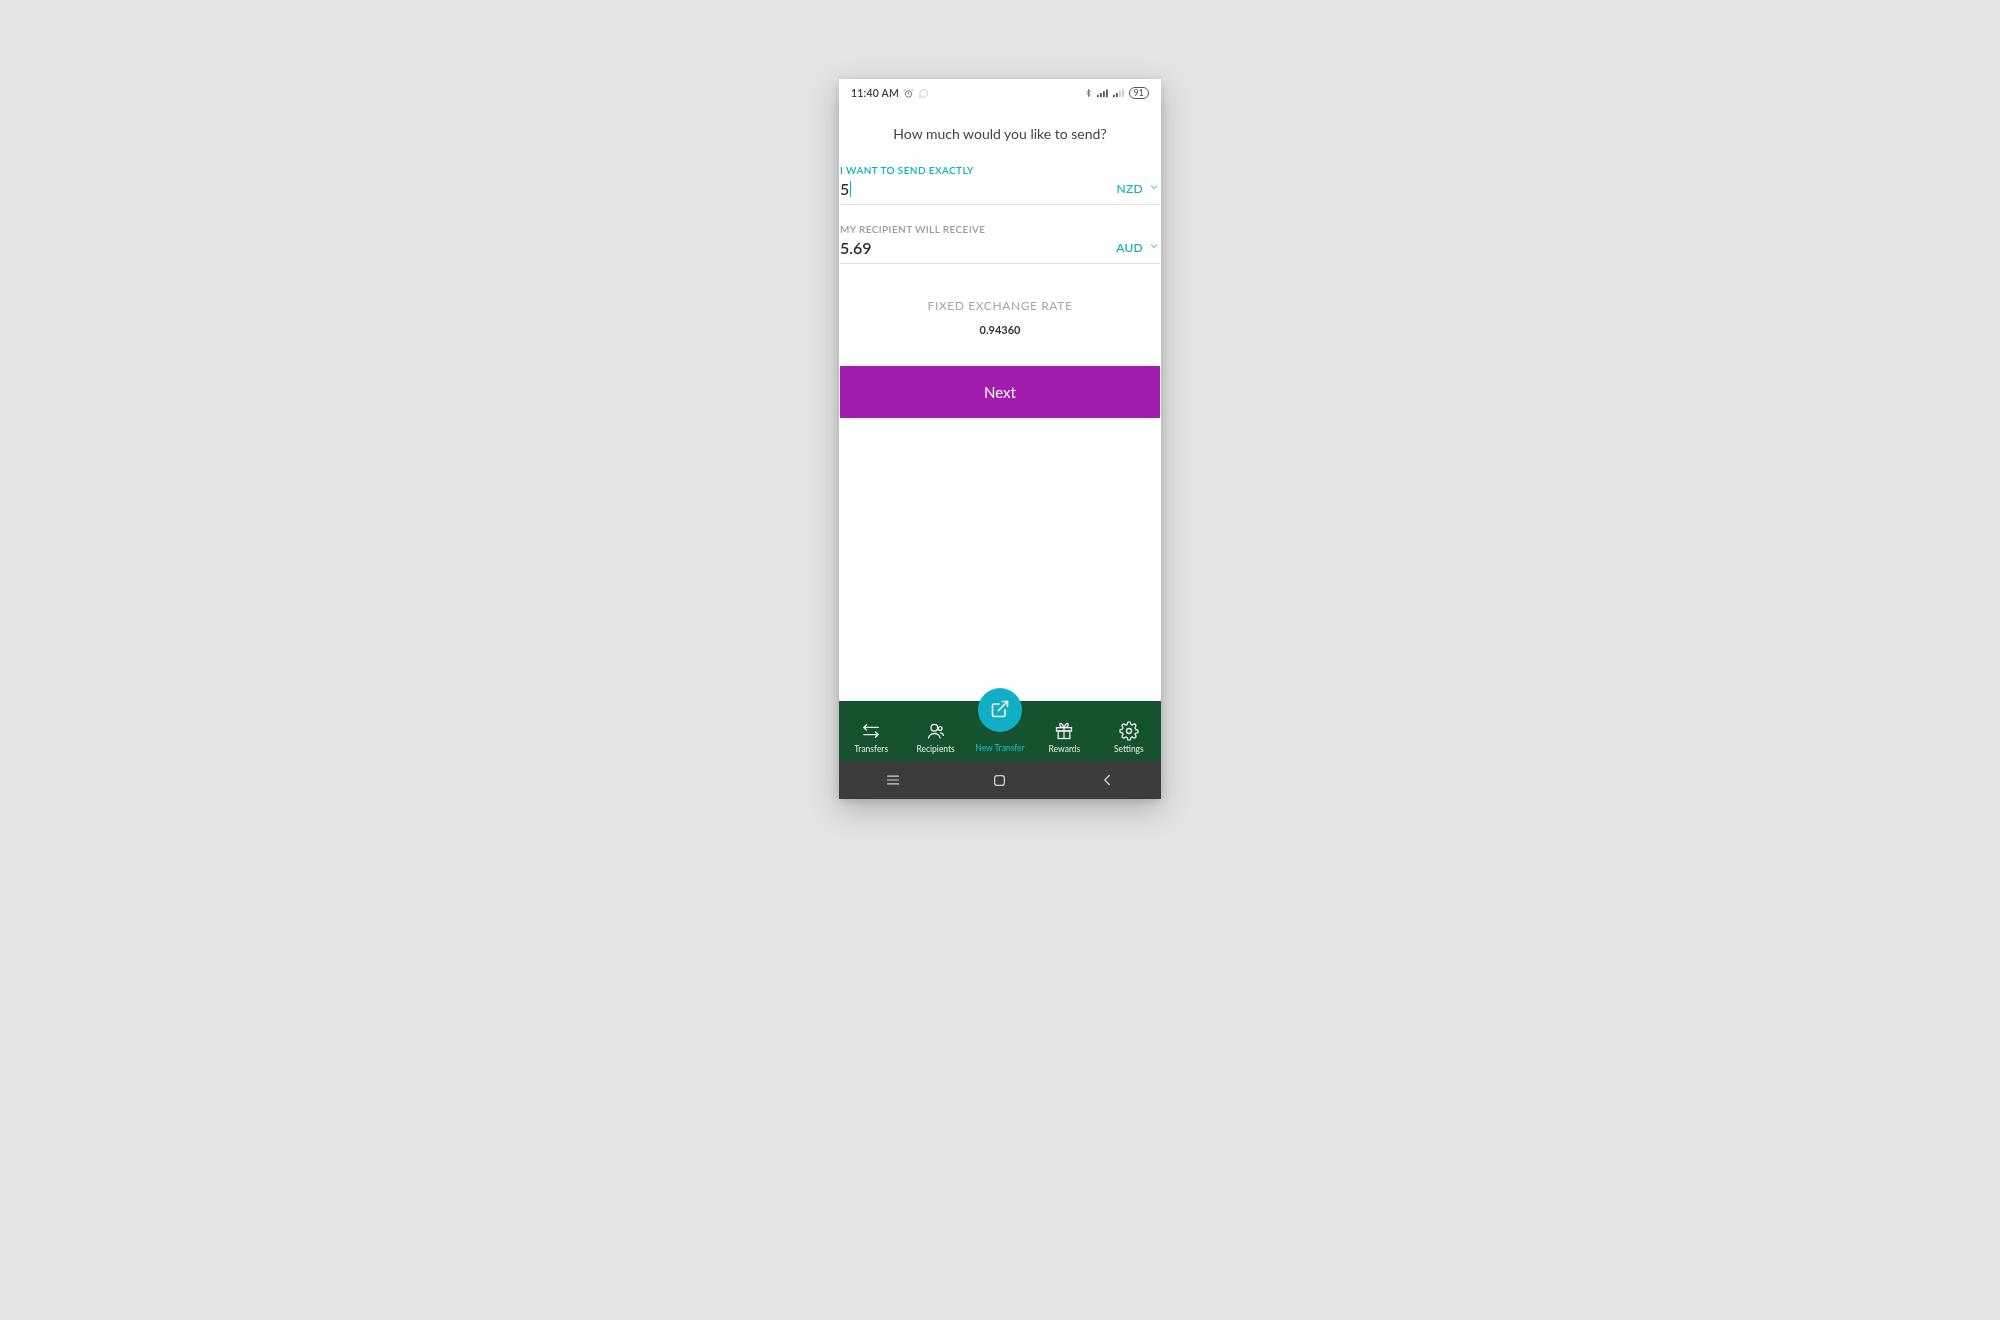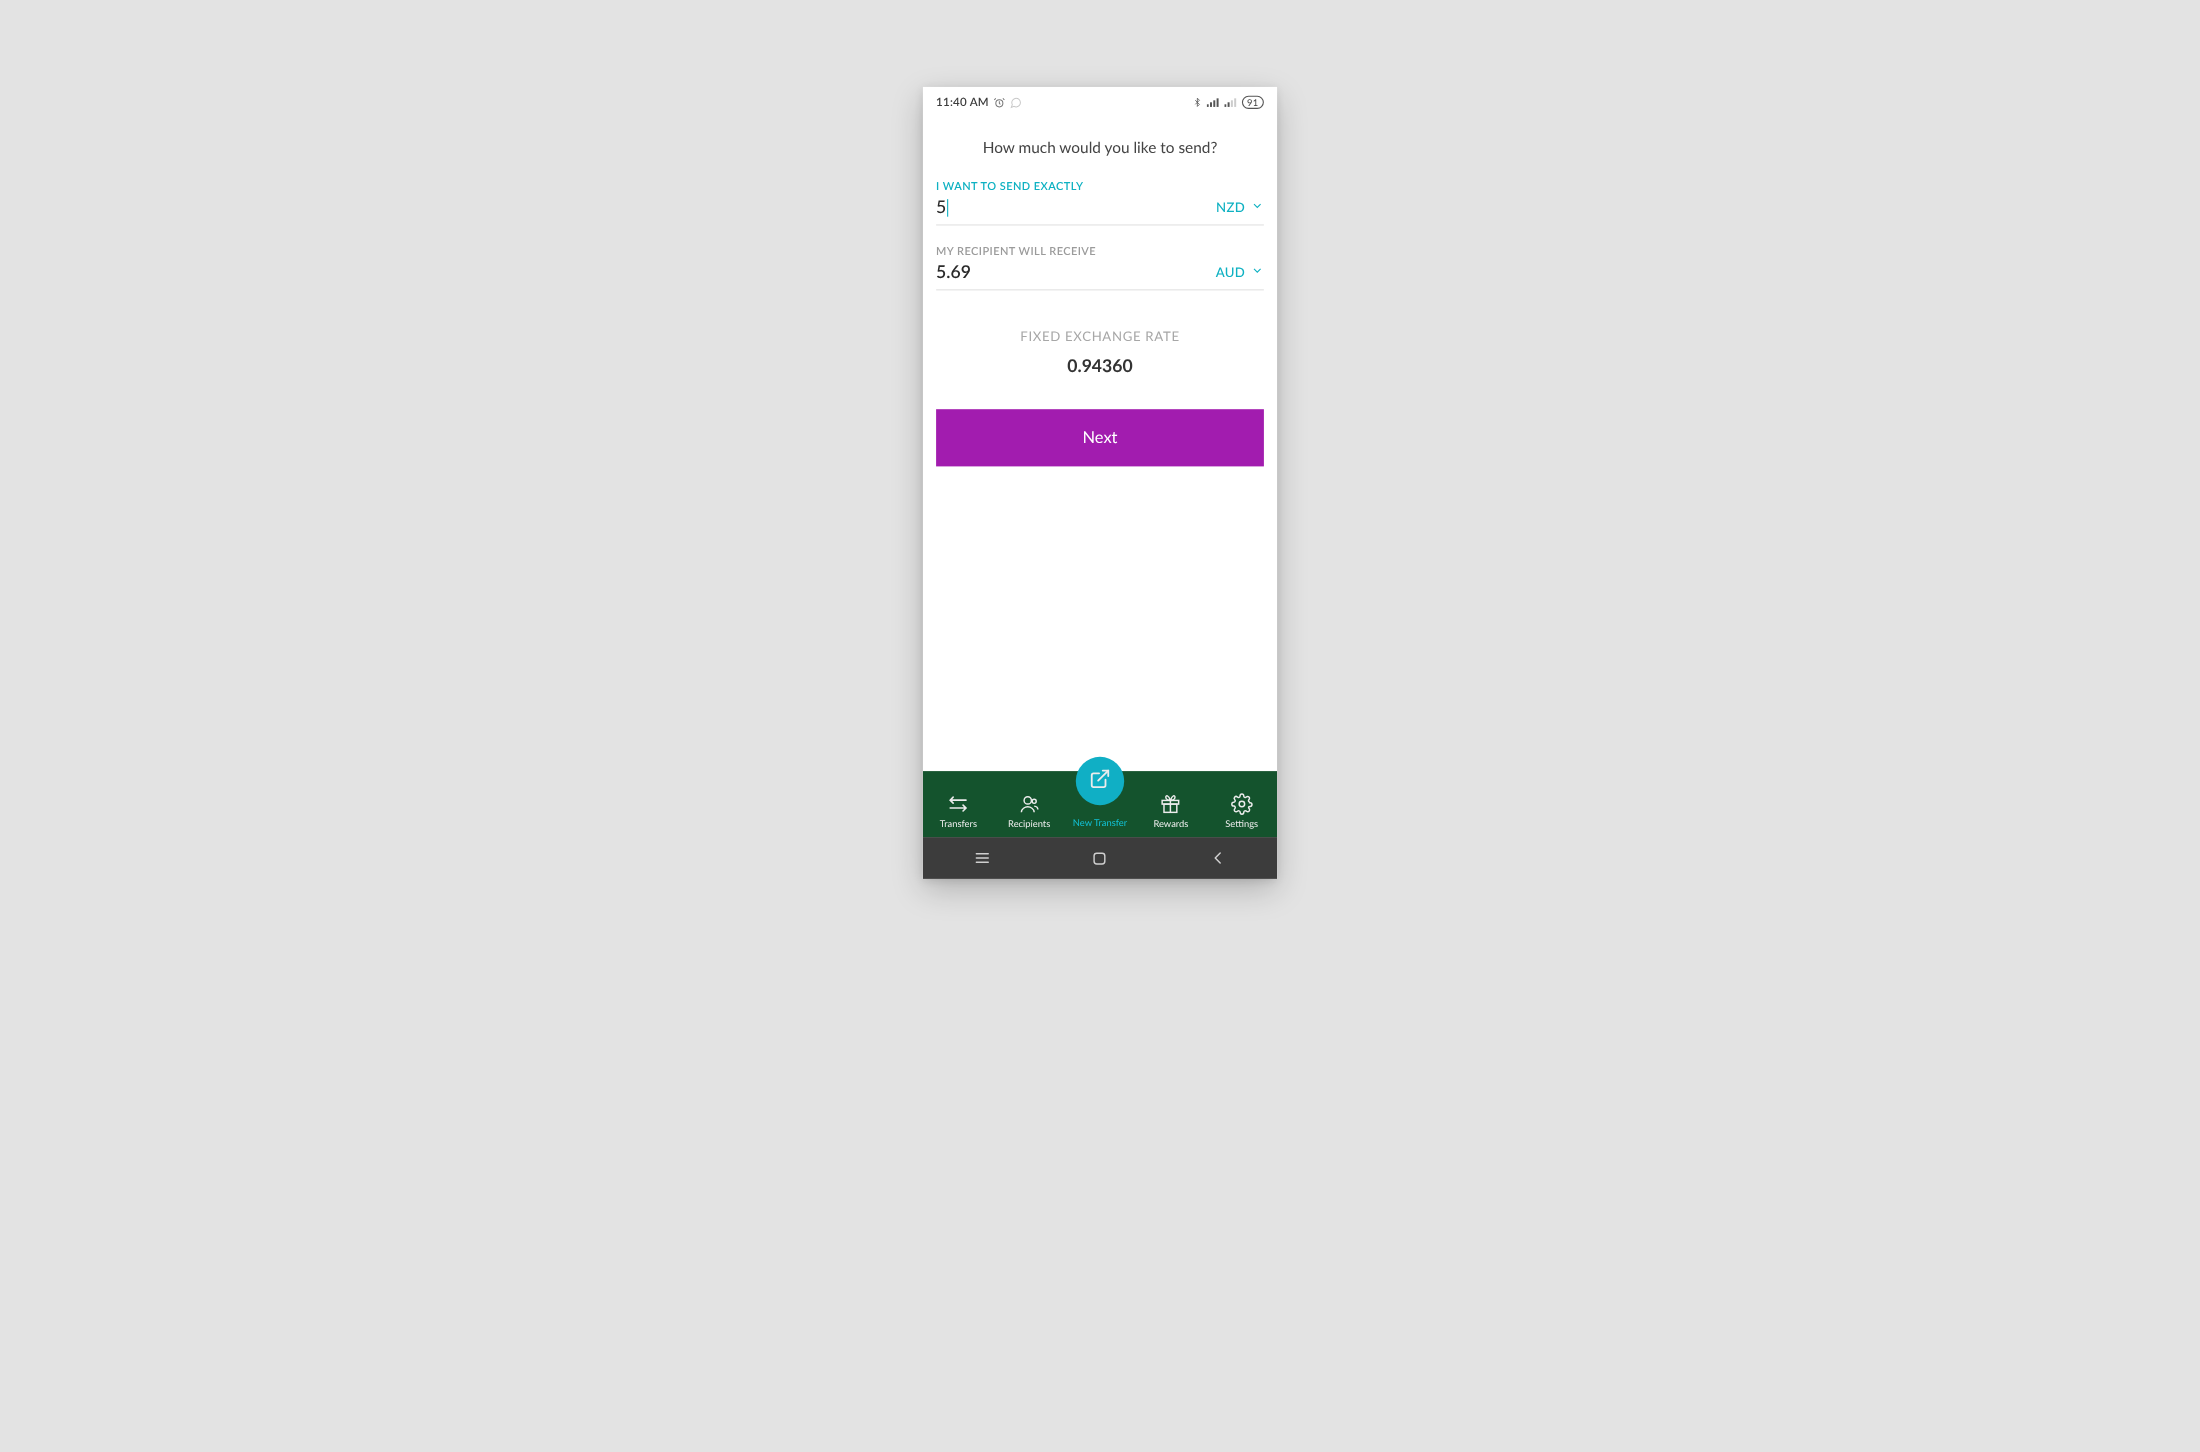--- a/index.html
+++ b/index.html
@@ -49,21 +49,21 @@
     line-height: 11px;
     height: 12px;
     display: flex;
     align-items: center;
     color: #444;
   }
 
   
   .content {
     flex: 1;
-    padding: 0 12px;
+    padding: 0 1px;
     display: flex;
     flex-direction: column;
   }
   .page-title {
     text-align: center;
     font-size: 14px;
     color: #444;
     margin: 18px 0 22px;
     font-weight: 400;
   }
@@ -134,21 +134,21 @@
     margin-top: 16px;
   }
   .rate-label {
     font-size: 12px;
     letter-spacing: 0.6px;
     color: #a7a7a7;
     margin-bottom: 10px;
     font-weight: 400;
   }
   .rate-value {
-    font-size: 16px;
+    font-size: 11px;
     font-weight: 700;
     color: #333;
   }
 
   .next-btn {
     margin-top: 30px;
     background: #a21caf;
     color: #fff;
     border: none;
     height: 52px;

